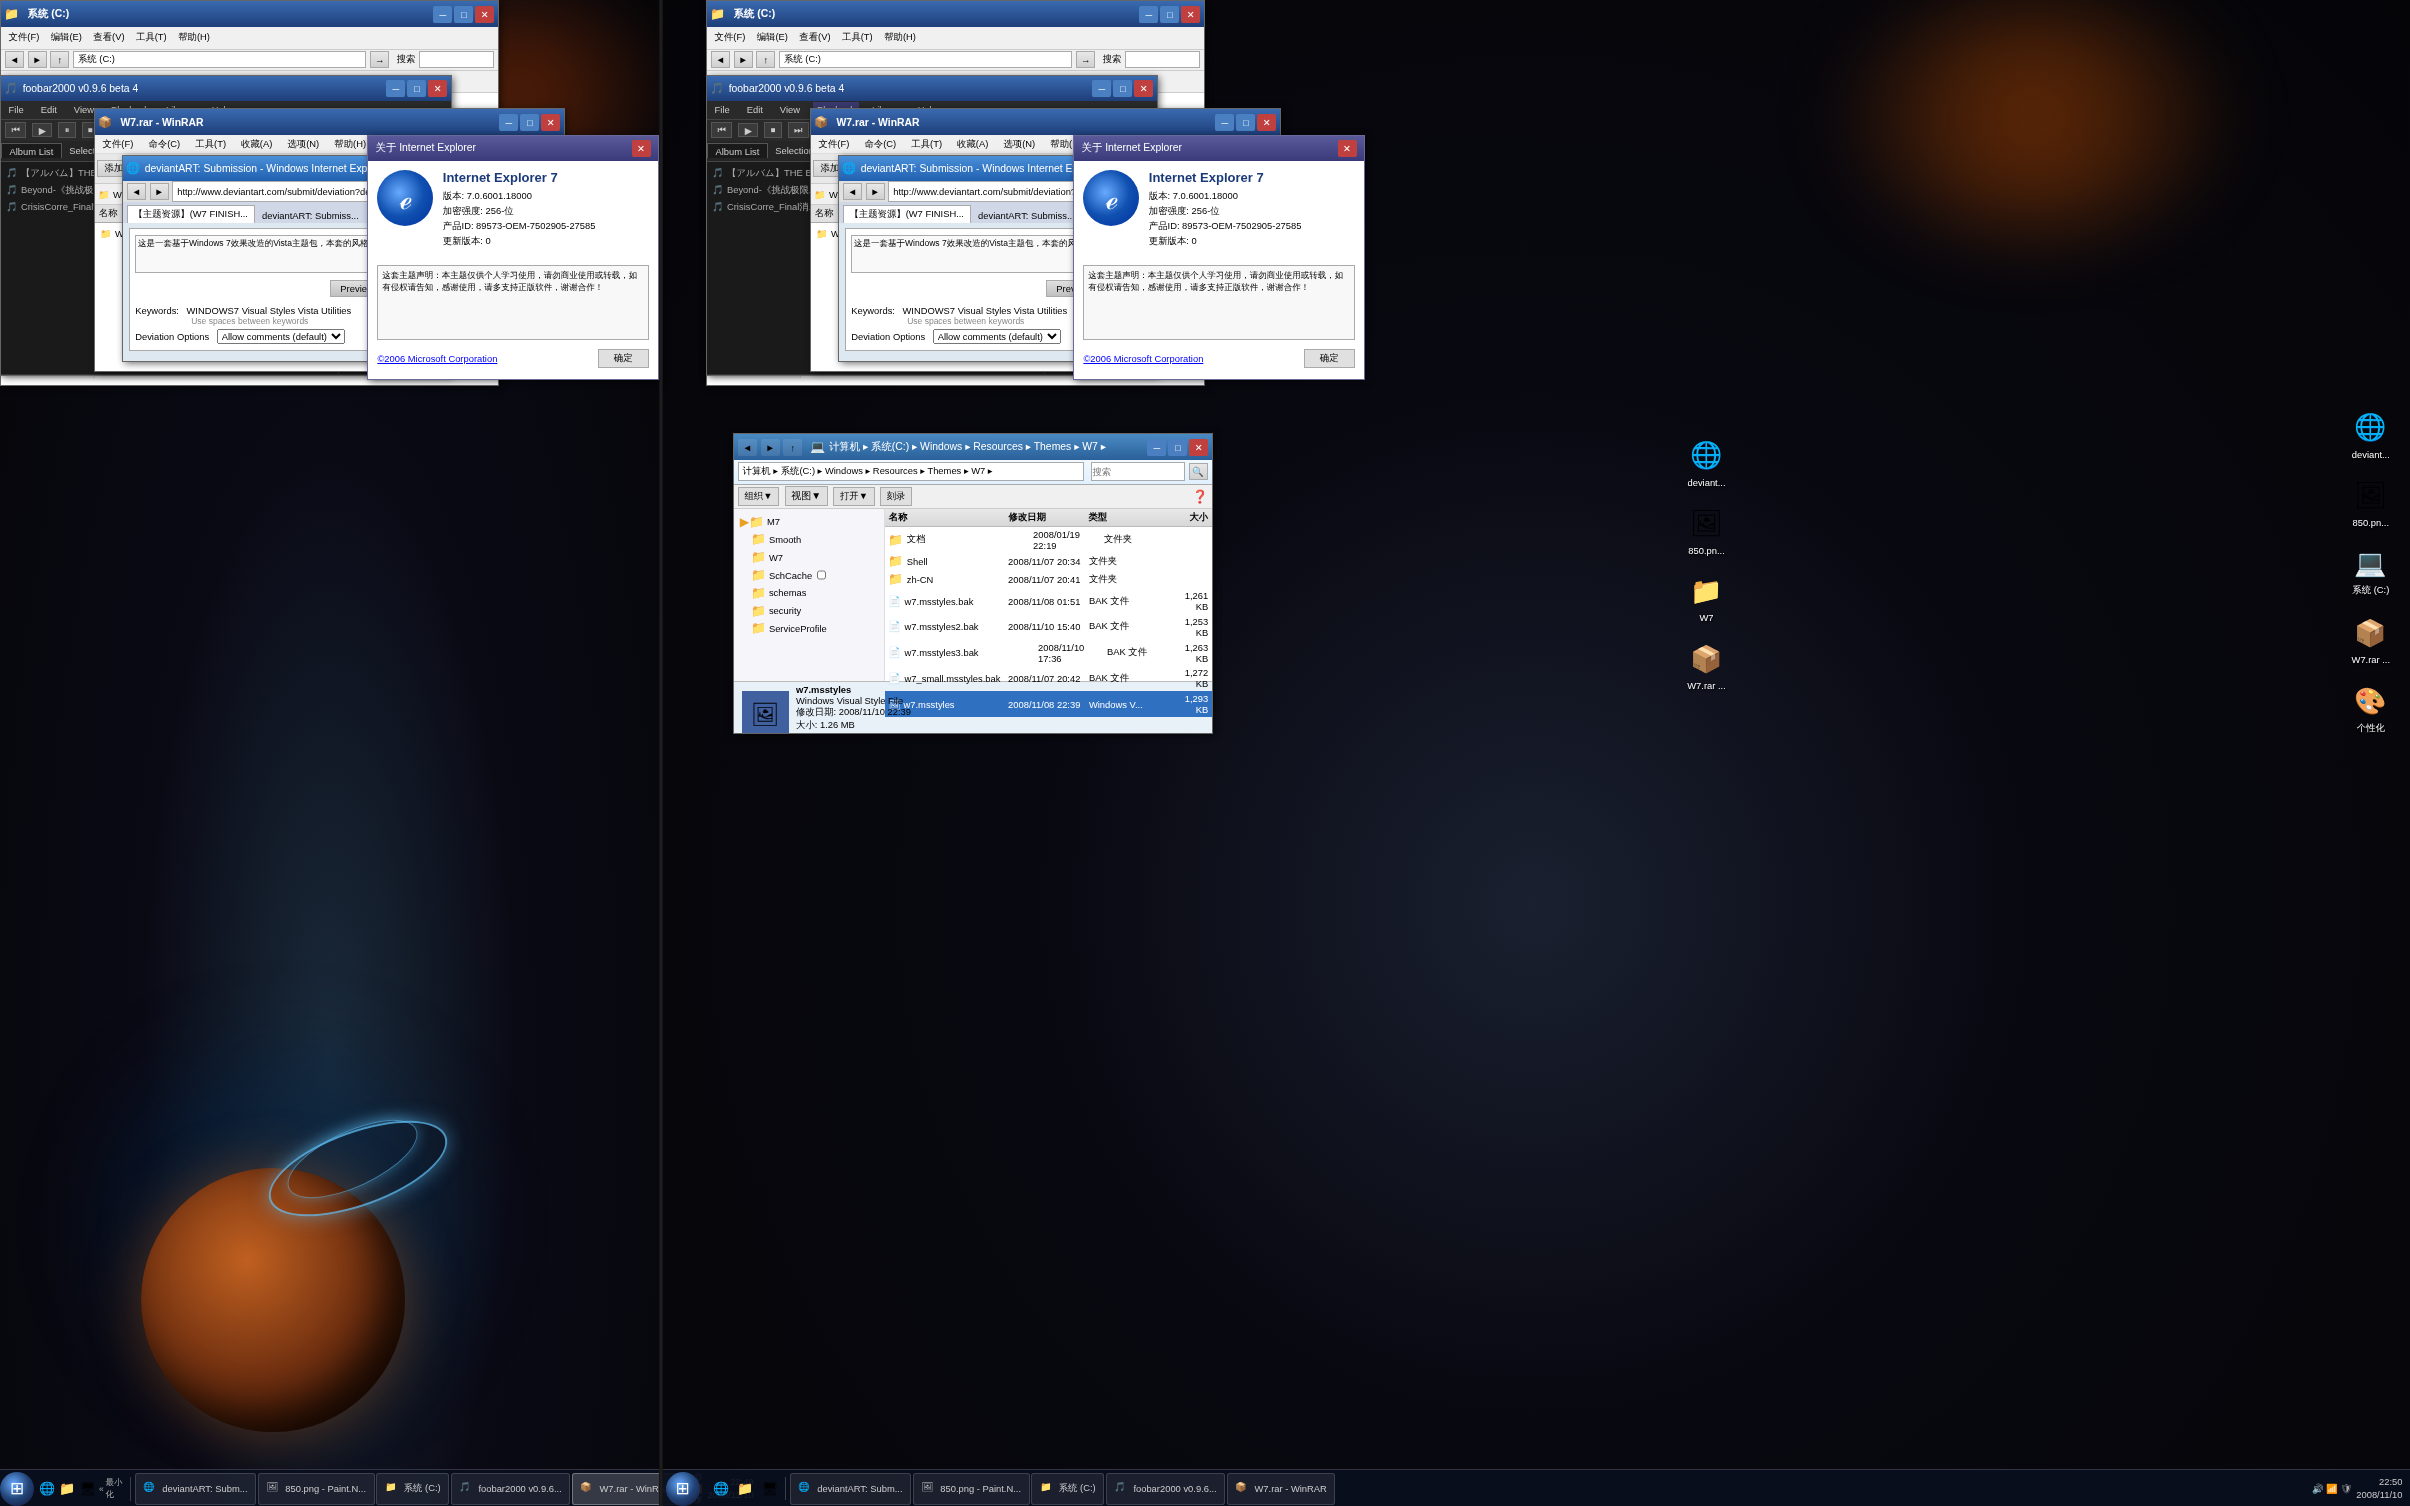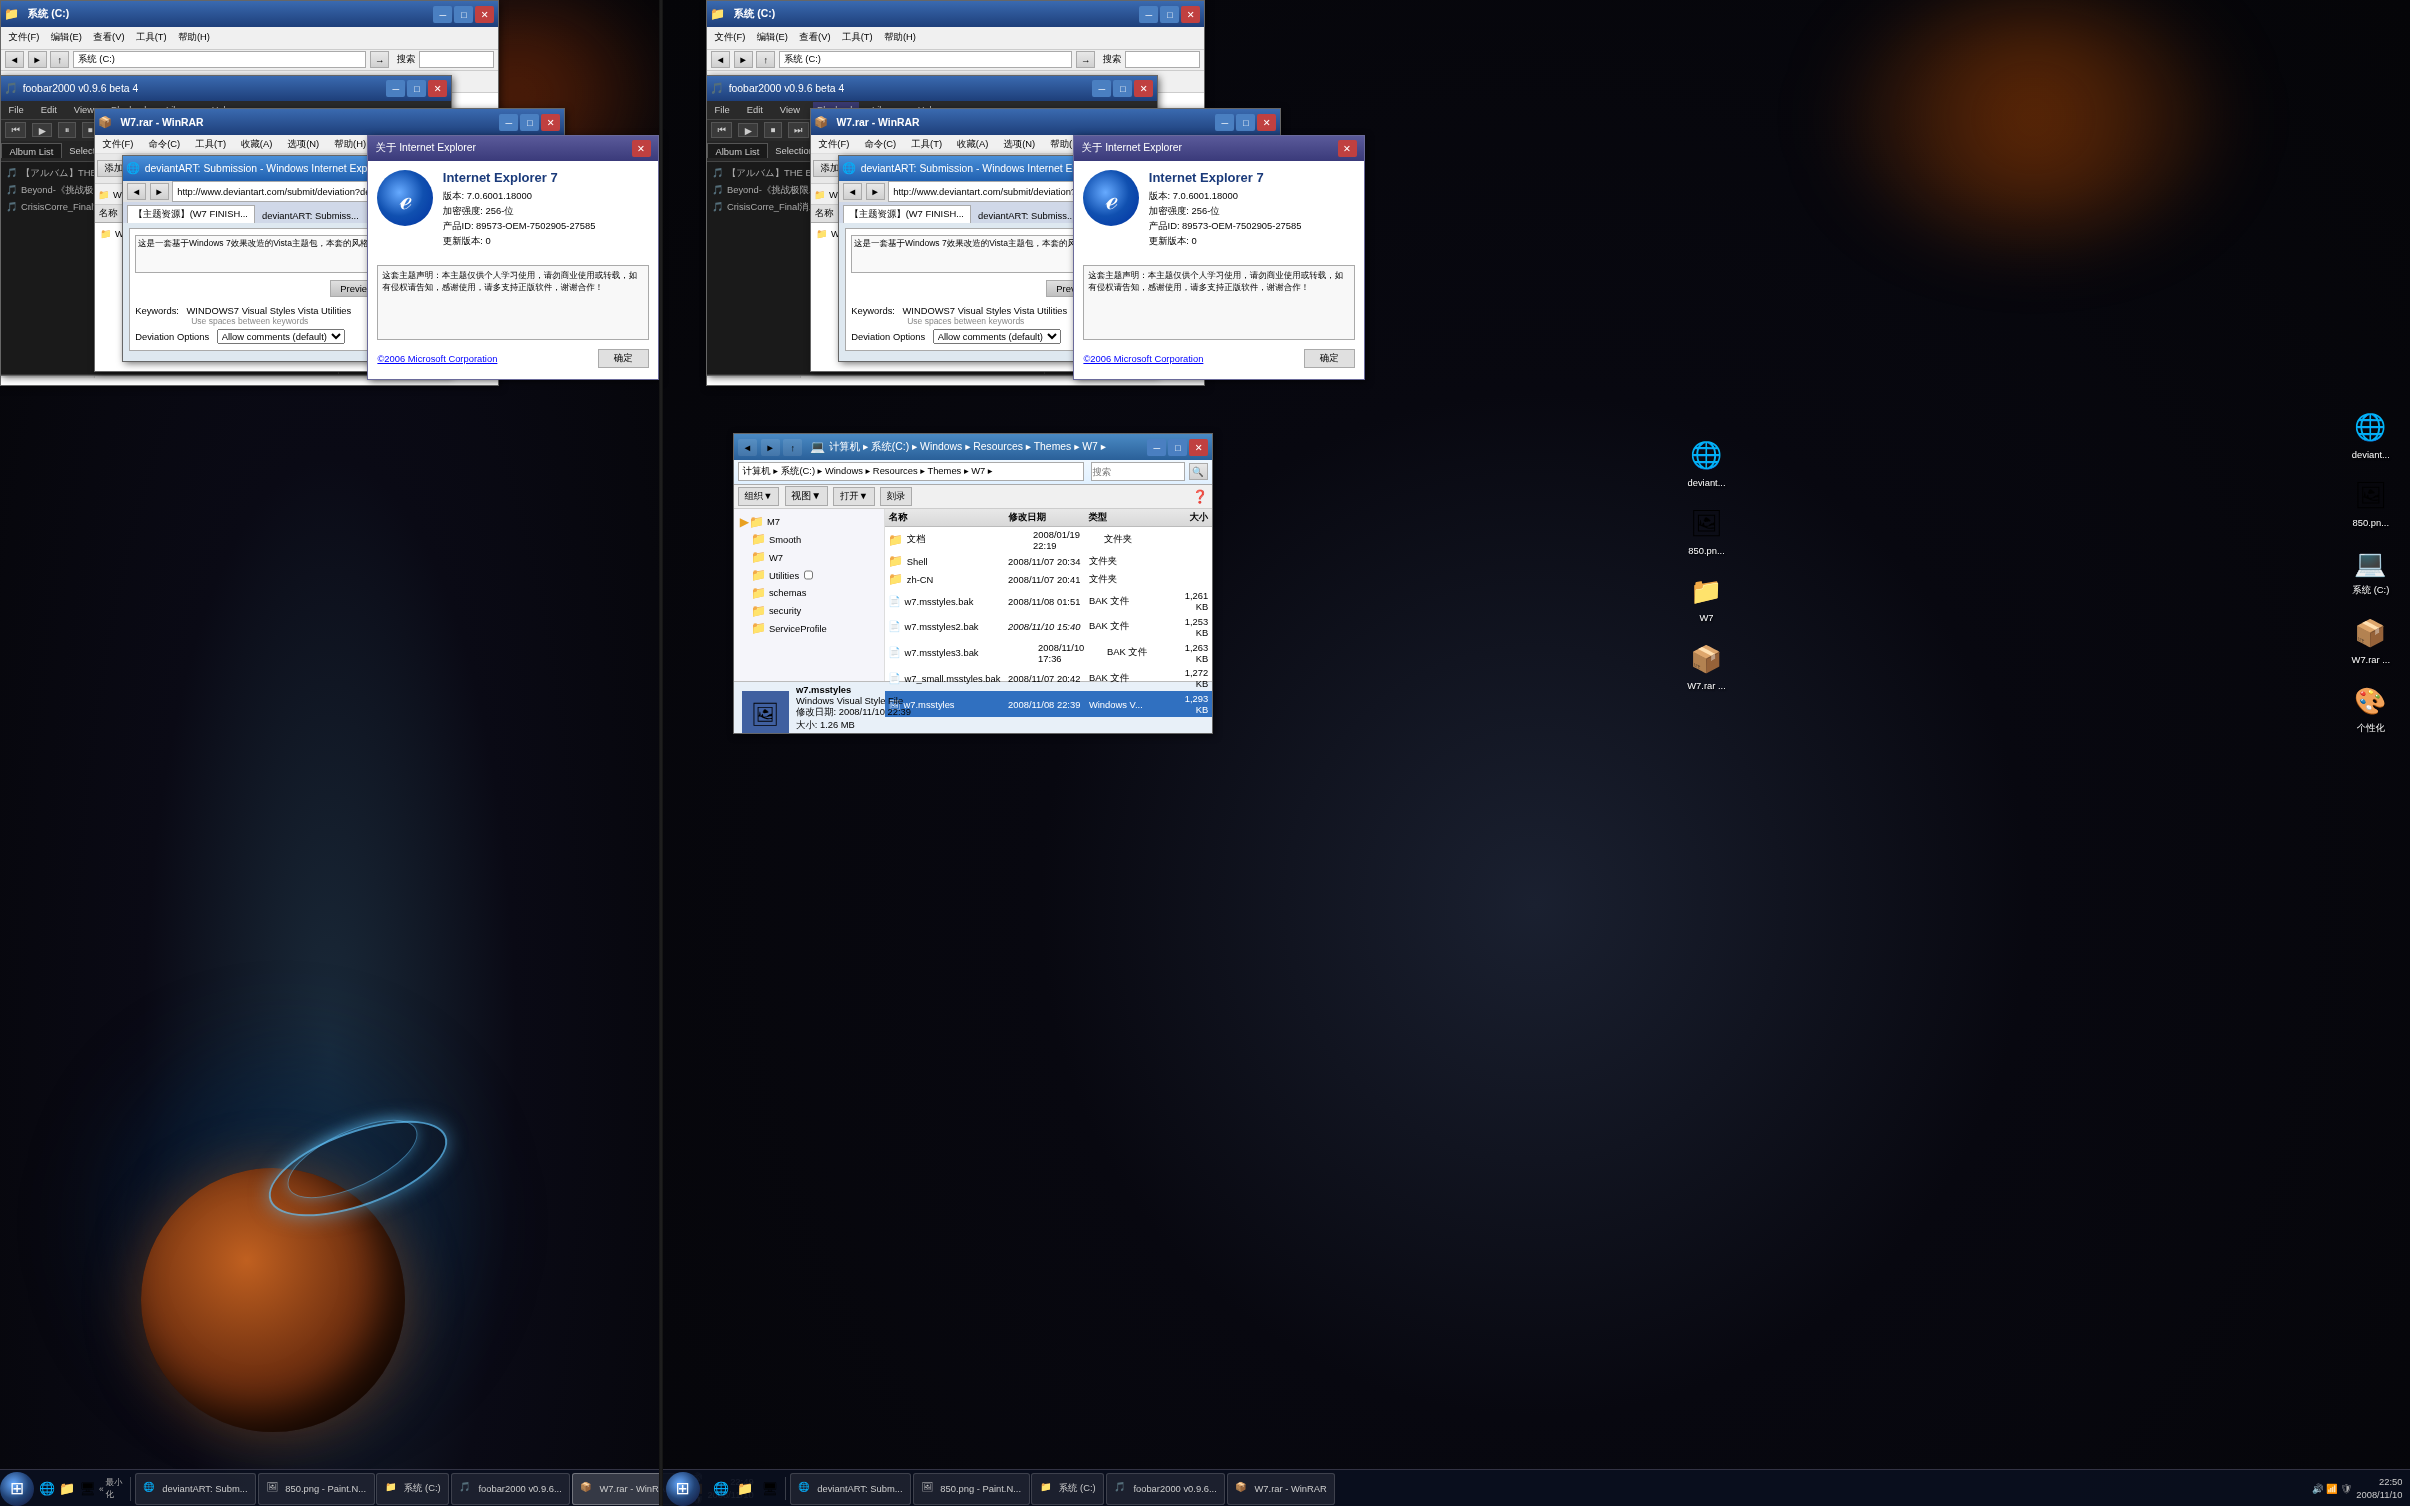--- a/index.html
+++ b/index.html
@@ -960,21 +960,21 @@
       <div class="w7-folder-item" style="padding-left:15px;">
         <span class="folder-icon">📁</span>
         <span>Smooth</span>
       </div>
       <div class="w7-folder-item" style="padding-left:15px;">
         <span class="folder-icon">📁</span>
         <span>W7</span>
       </div>
       <div class="w7-folder-item" style="padding-left:15px;">
         <span class="folder-icon">📁</span>
-        <span>Utilities</span>
+        <span>SchCache</span>
         <input type="checkbox" style="margin-left: 1.9px; width: 9.4px; height: 9.4px;">
       </div>
       <div class="w7-folder-item" style="padding-left:15px;">
         <span class="folder-icon">📁</span>
         <span>schemas</span>
       </div>
       <div class="w7-folder-item" style="padding-left:15px;">
         <span class="folder-icon">📁</span>
         <span>security</span>
       </div>
@@ -1026,21 +1026,21 @@
             </span>
           <span style="flex:2;">2008/11/08 01:51</span>
           <span style="flex:2;">BAK 文件</span>
           <span style="flex:1;text-align:right;">1,261 KB</span>
         </div>
         <div class="w7-file-row">
           <span style="flex:3;display:flex;align-items:center;gap:2.8px;">
               <span class="file-icon">📄</span>
               <span>w7.msstyles2.bak</span>
             </span>
-          <span style="flex:2;font-style:italic;">2008/11/10 15:40</span>
+          <span style="flex:2;">2008/11/10 15:40</span>
           <span style="flex:2;">BAK 文件</span>
           <span style="flex:1;text-align:right;">1,253 KB</span>
         </div>
         <div class="w7-file-row">
           <span style="flex:3;display:flex;align-items:center;gap:2.8px;">
               <span class="file-icon">📄</span>
               <span>w7.msstyles3.bak</span>
             </span>
           <span style="flex:2;margin-left:48px;">2008/11/10 17:36</span>
           <span style="flex:2;">BAK 文件</span>

